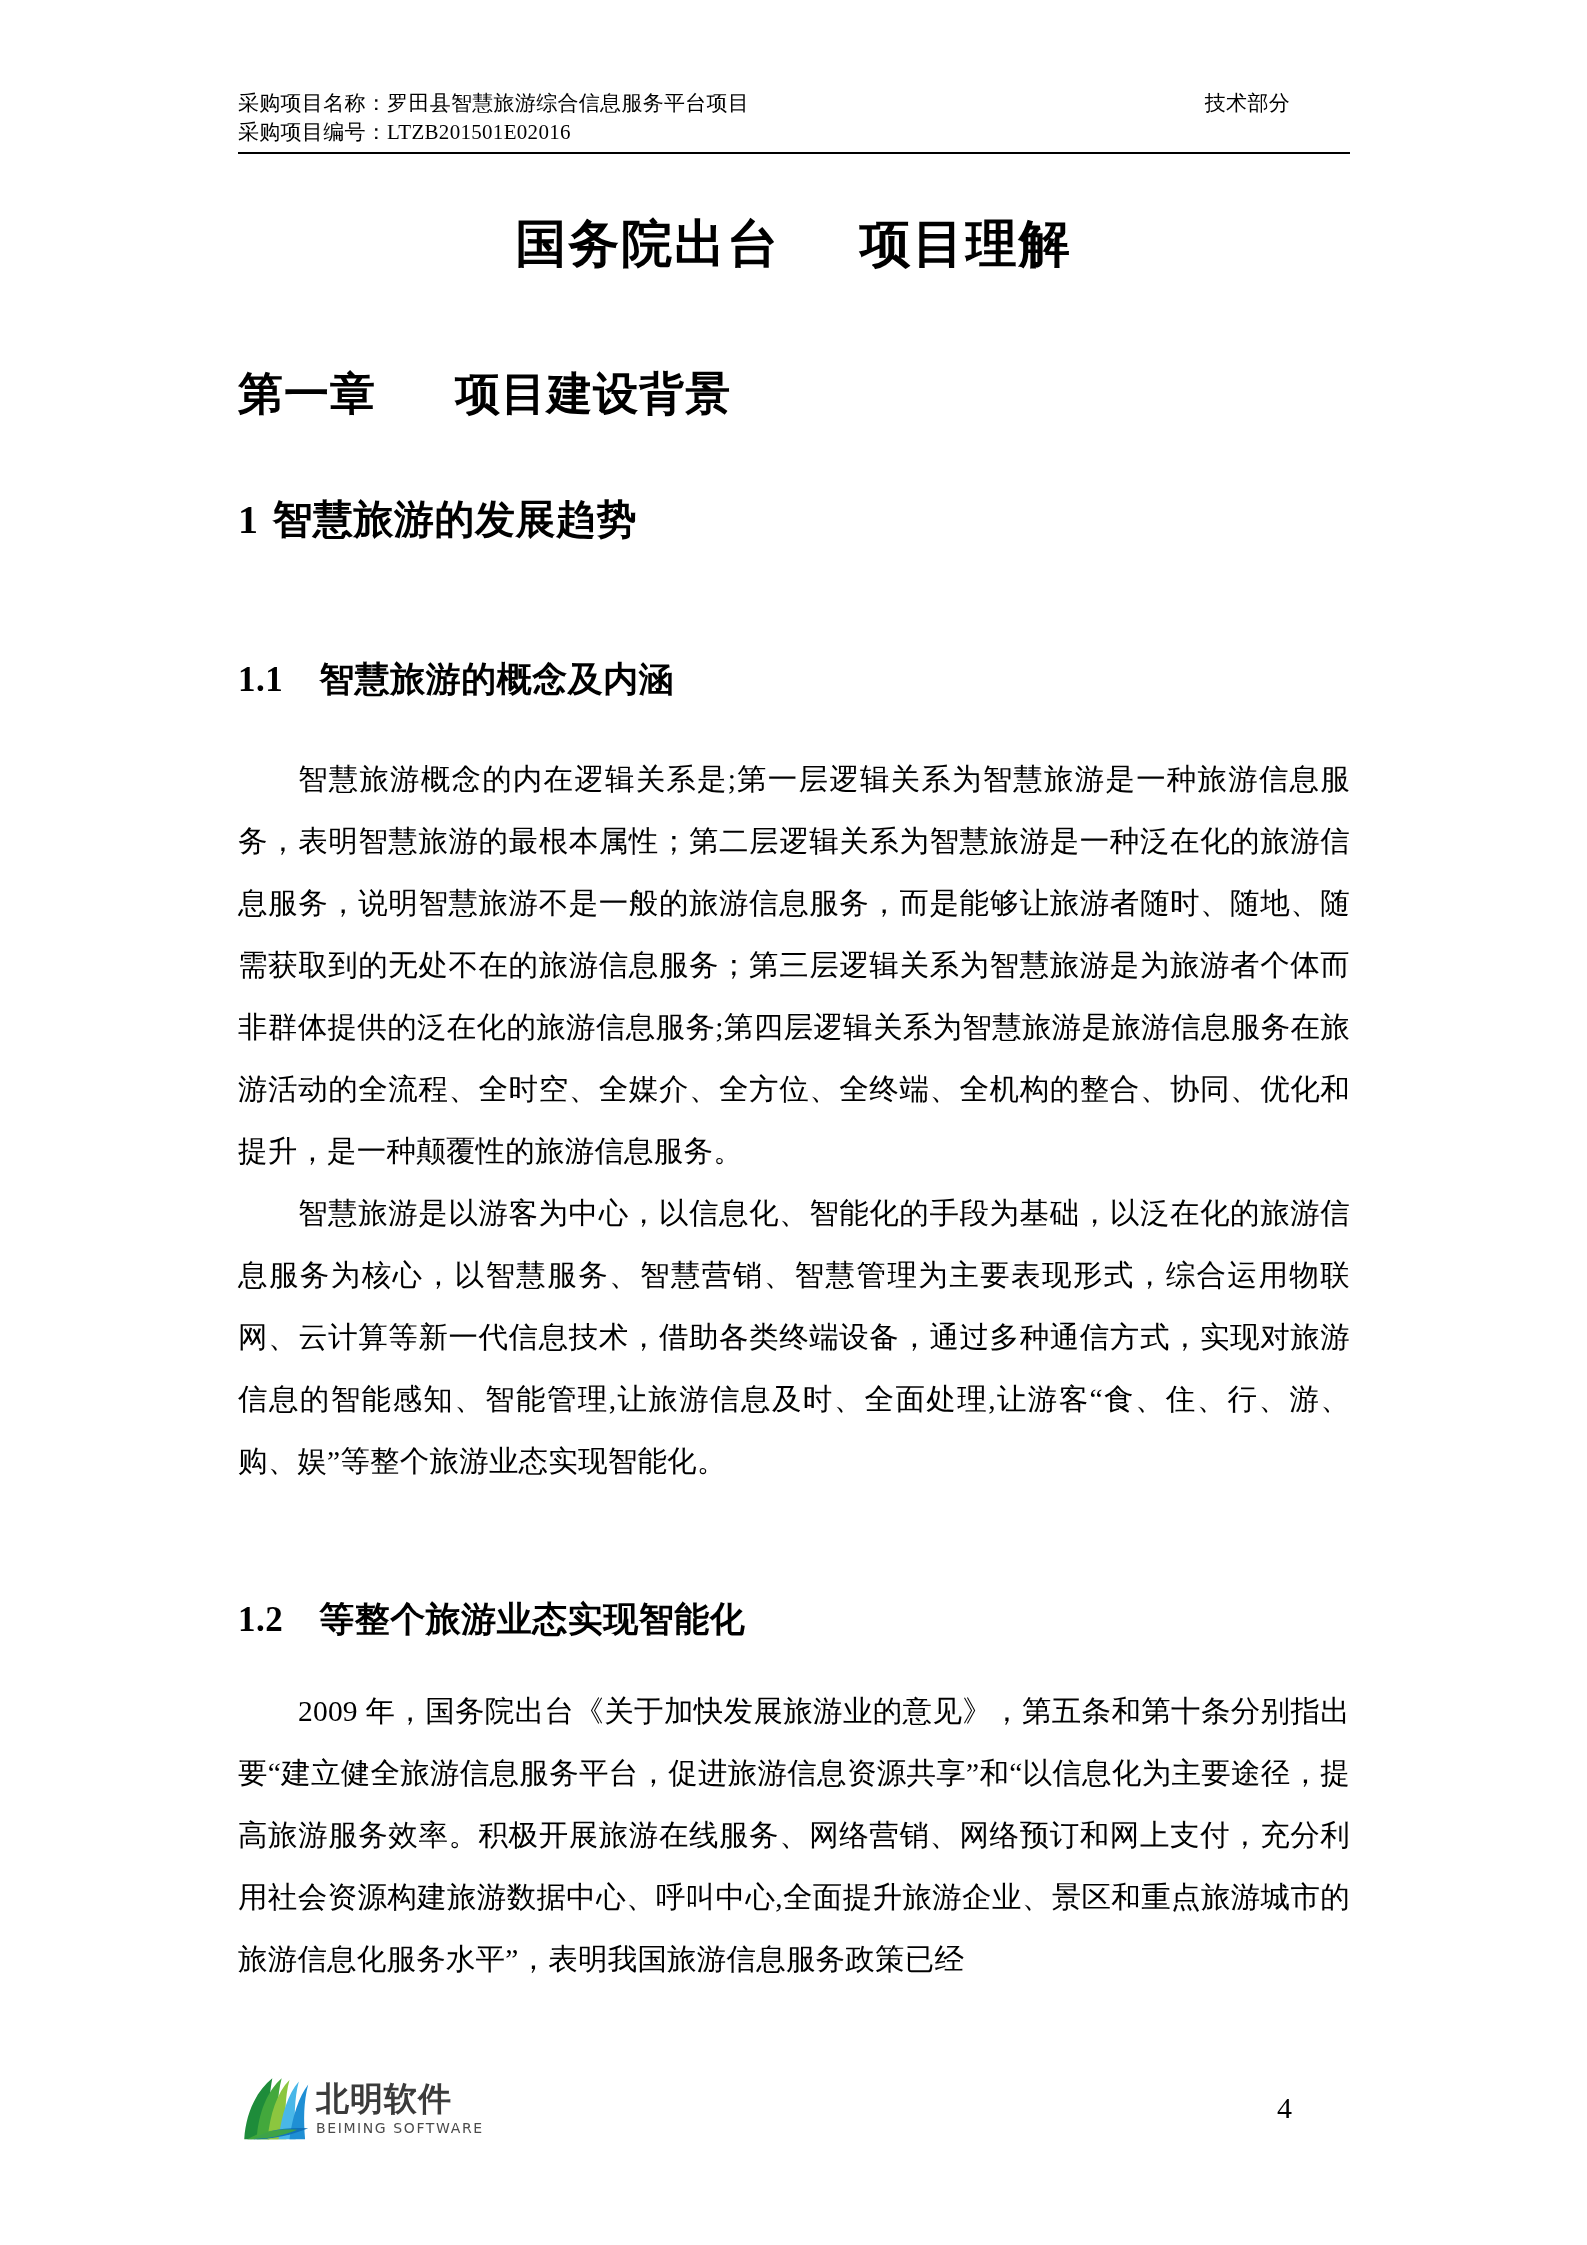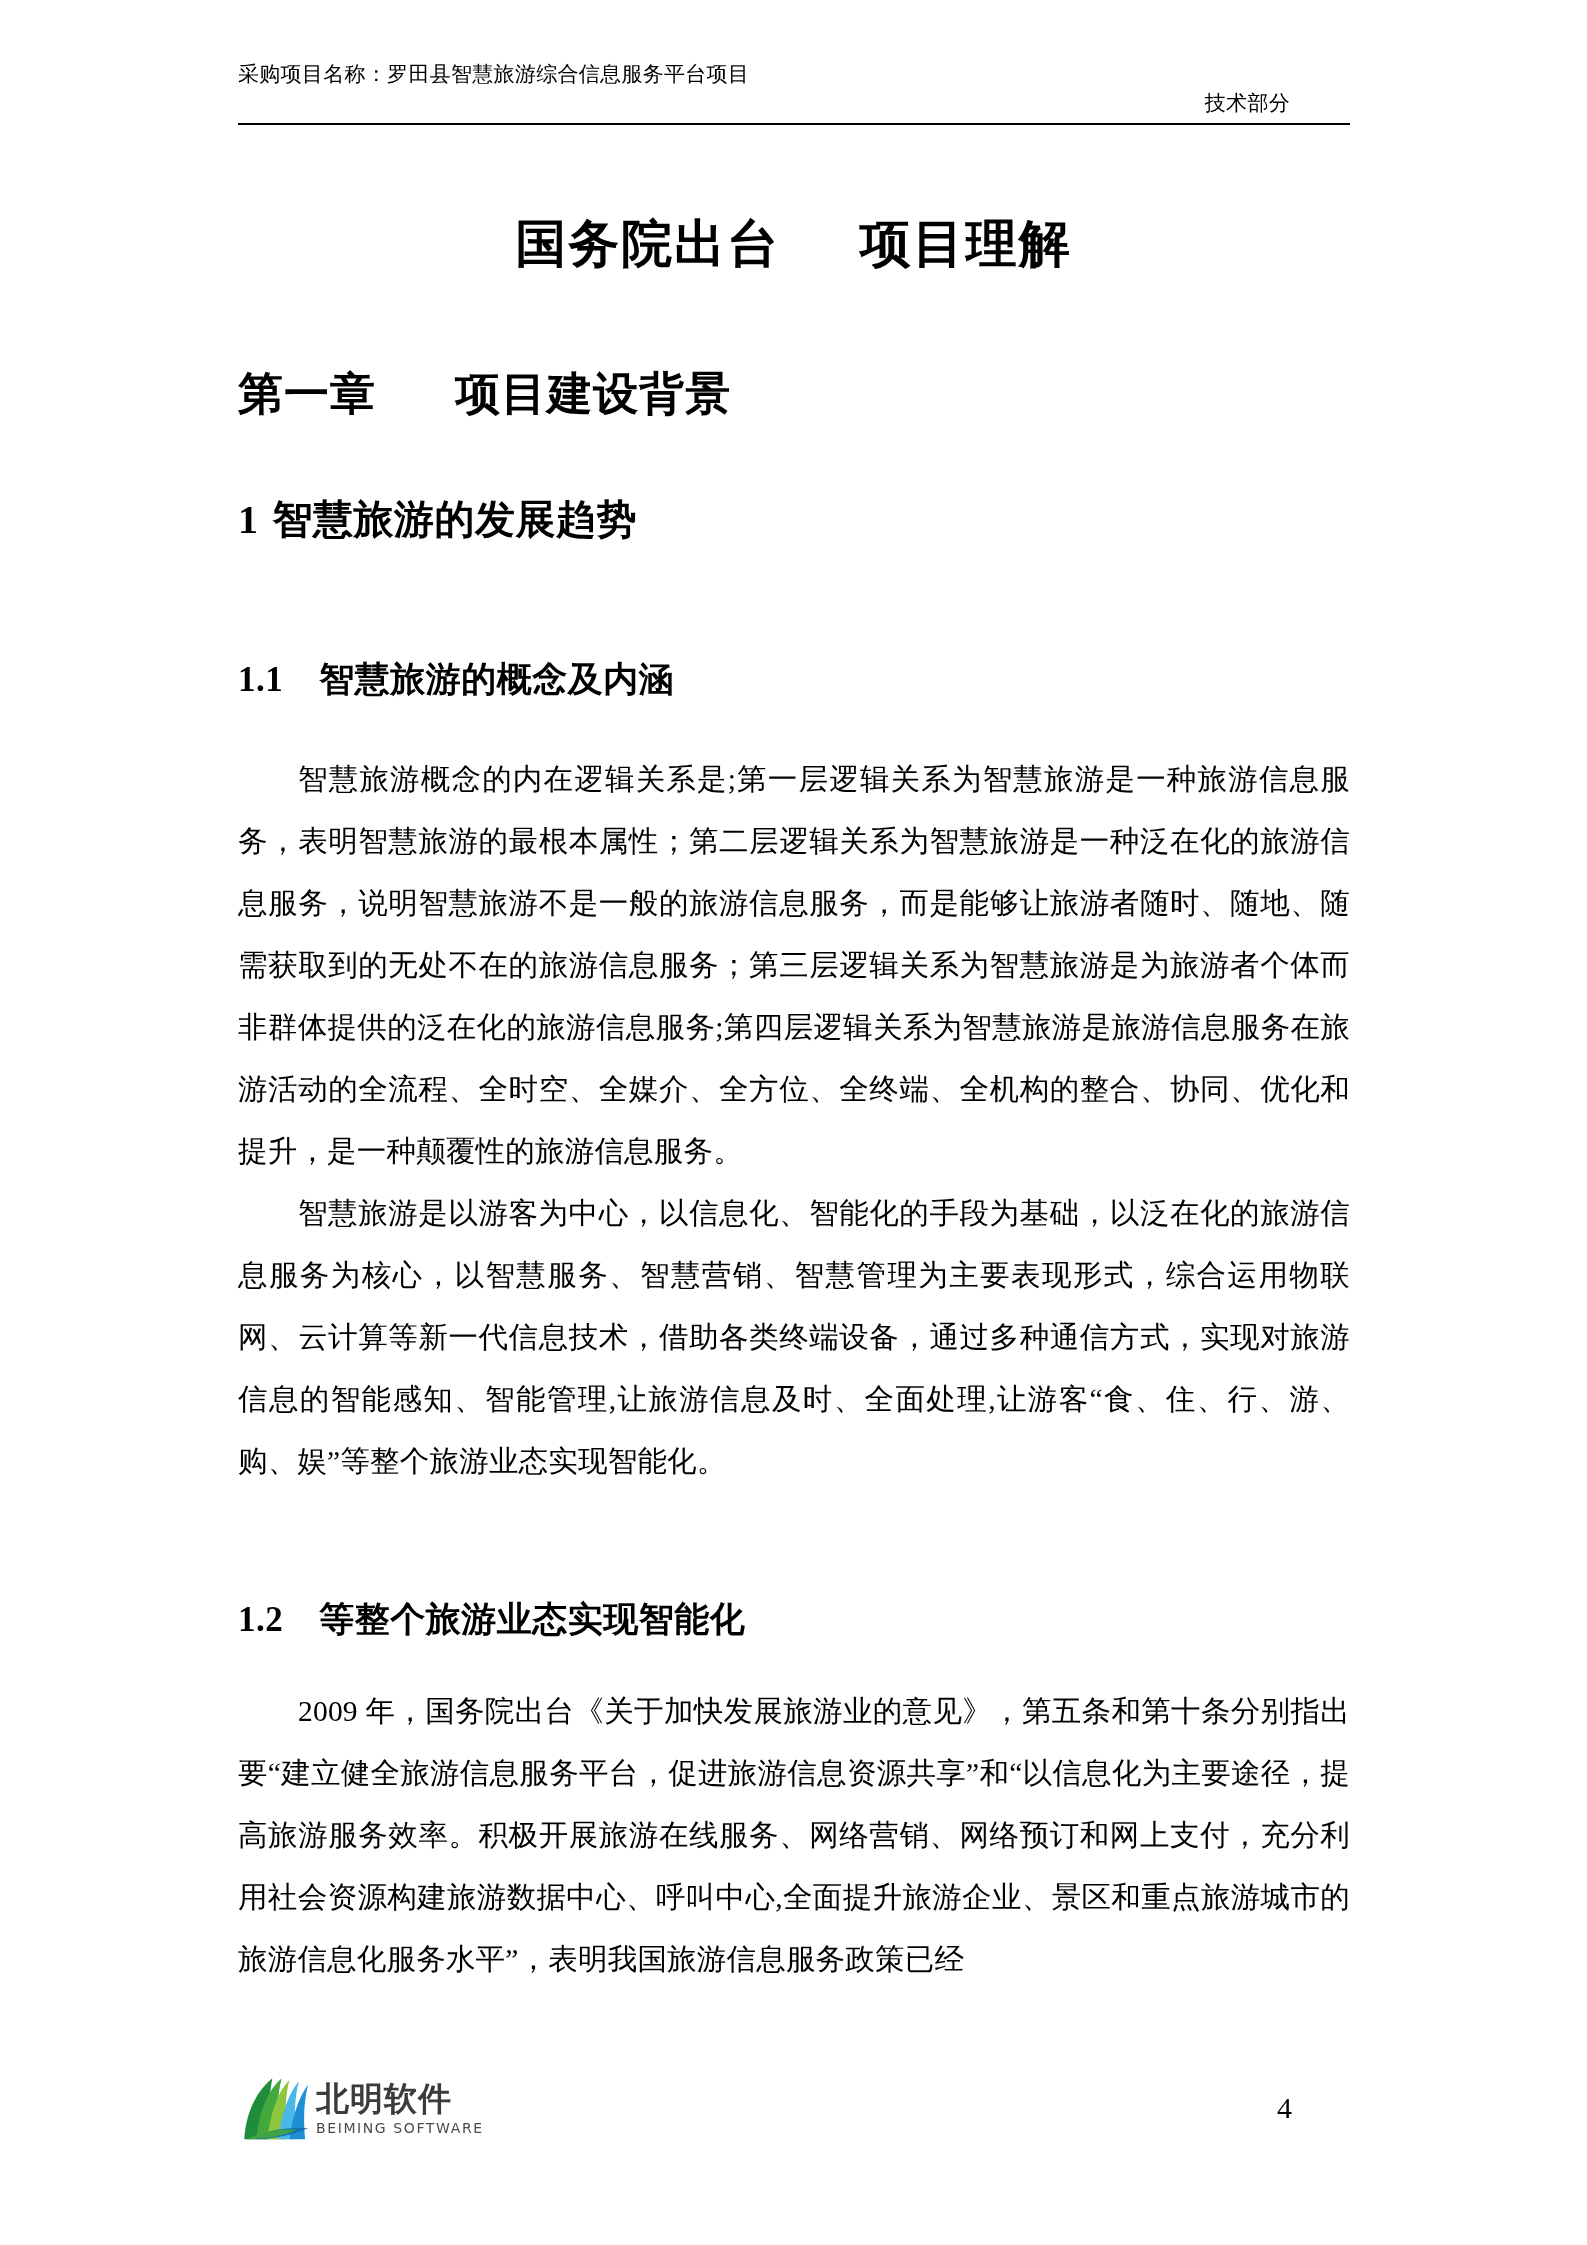--- a/index.html
+++ b/index.html
@@ -31,20 +31,21 @@
   .hdr-rows {
     display: flex;
     align-items: flex-start;
     justify-content: space-between;
   }
   .hdr-left {
     font-size: 21px;
     line-height: 1.38;
     letter-spacing: 0.3px;
     white-space: nowrap;
+    margin-top: 29px;
   }
   .hdr-left div { white-space: nowrap; }
   .hdr-right {
     font-size: 21px;
     line-height: 1.38;
     letter-spacing: 0.3px;
     padding-top: 29px;
     padding-right: 60px;
     white-space: nowrap;
   }
@@ -173,20 +174,21 @@
 </style>
 </head>
 <body>
 
 <div class="page">
 
   <div class="page-header">
     <div class="hdr-rows">
       <div class="hdr-left">
         <div>采购项目名称：罗田县智慧旅游综合信息服务平台项目</div>
+        <div>采购项目编号：LTZB201501E02016</div>
       </div>
       <div class="hdr-right">技术部分</div>
     </div>
     <div class="hdr-rule"></div>
   </div>
 
   <div class="part-title">
     <span>国务院出台</span>
     <span class="gap"></span>
     <span>项目理解</span>

